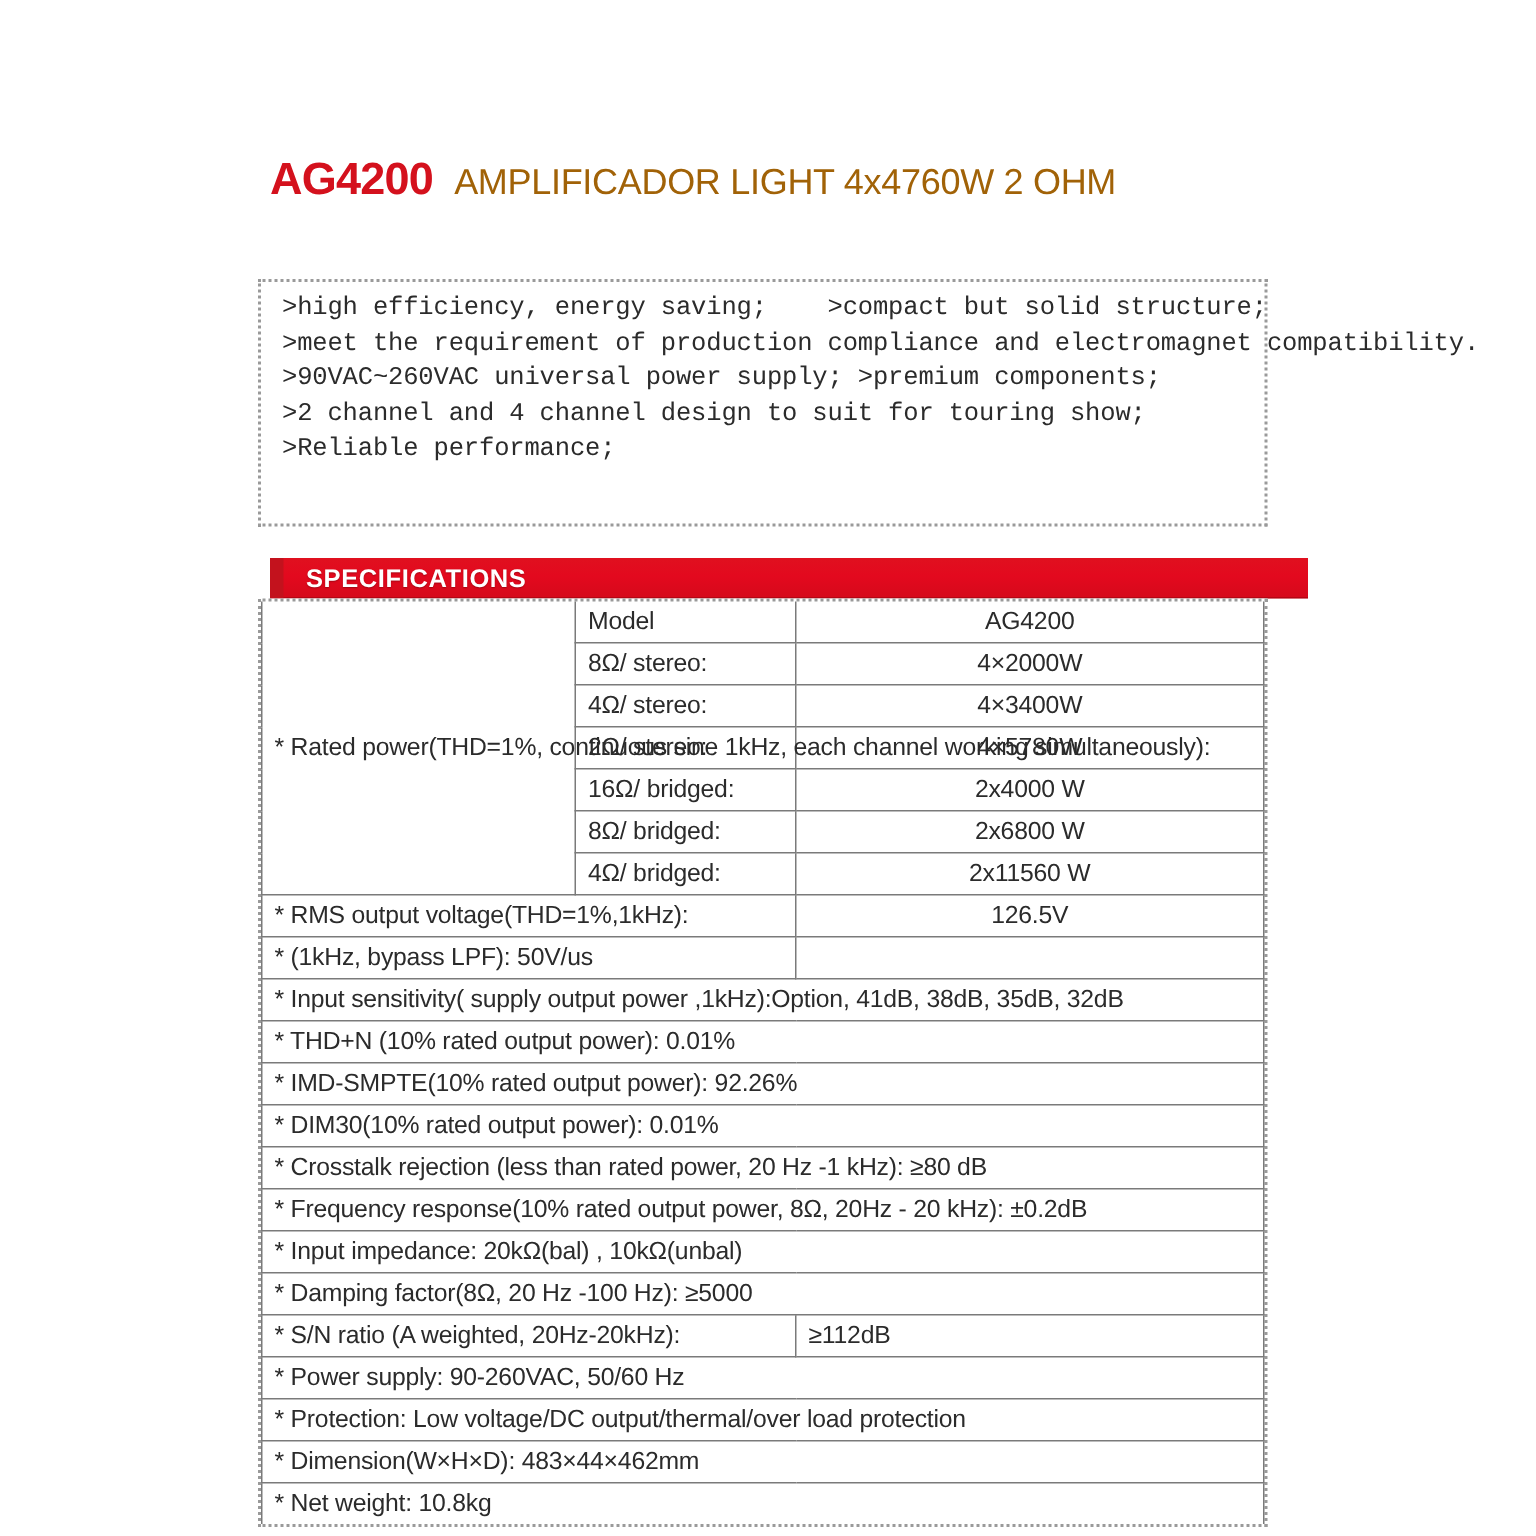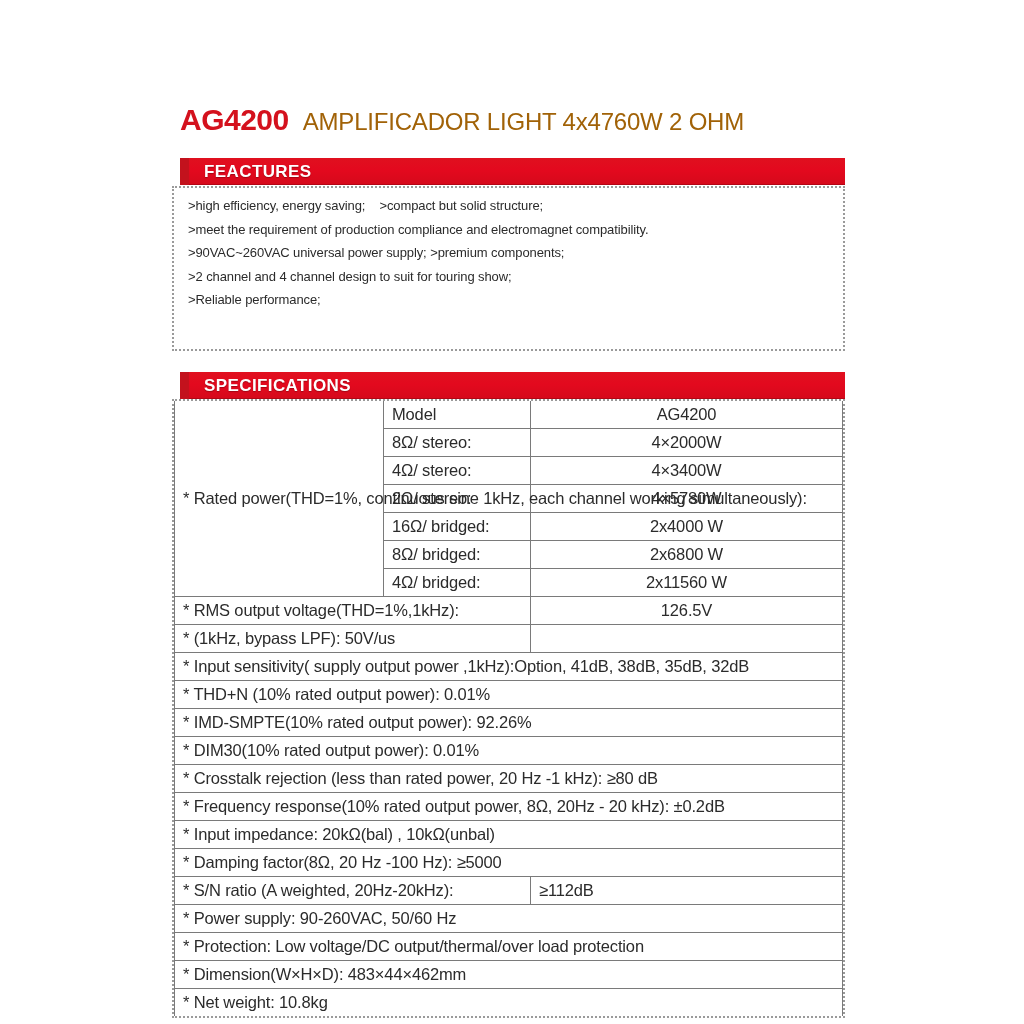--- a/index.html
+++ b/index.html
@@ -68,45 +68,46 @@
     transform: translateY(-50%);
     color: #ffffff;
     font-size: 17px;
     font-weight: bold;
     letter-spacing: 0.4px;
     text-shadow: 0 1px 1px rgba(90,0,8,0.45);
     white-space: nowrap;
   }
 
   #bar-features { left: 180px; top: 158px; width: 665px; }
-  #bar-specs    { left: 180px; top: 372px; width: 665px; }
+  #bar-specs    { left: 180px; top: 372px; width: 665px; padding-left: 27px; }
 
   
   .features-box {
     position: absolute;
     left: 172px;
     top: 186px;
     width: 673px;
     height: 165px;
     border: 2px dotted #9a9a9a;
     box-sizing: border-box;
     background: #ffffff;
   }
   .features-list {
     position: absolute;
     left: 14px;
     top: 6px;
     right: 6px;
   }
   .feature-line {
-    font-size: 13px;
+    font-size: 17px;
     line-height: 23.5px;
     color: #2b2b2b;
     white-space: pre;
     letter-spacing: -0.1px;
+    font-family: Liberation Mono, monospace;
   }
 
   
   .spec-box {
     position: absolute;
     left: 172px;
     top: 399px;
     width: 673px;
     border: 2px dotted #9a9a9a;
     box-sizing: border-box;
@@ -152,23 +153,20 @@
 </head>
 <body>
 
 <div class="sheet">
 
   <div class="title-row">
     <span class="title-model">AG4200</span>
     <span class="title-desc">AMPLIFICADOR LIGHT 4x4760W 2 OHM</span>
   </div>
 
-  <div class="bar" id="bar-features">
-    <span class="bar-label">FEACTURES</span>
-  </div>
 
   <div class="features-box">
     <div class="features-list">
       <div class="feature-line">&gt;high efficiency, energy saving;    &gt;compact but solid structure;</div>
       <div class="feature-line">&gt;meet the requirement of production compliance and electromagnet compatibility.</div>
       <div class="feature-line">&gt;90VAC~260VAC universal power supply; &gt;premium components;</div>
       <div class="feature-line">&gt;2 channel and 4 channel design to suit for touring show;</div>
       <div class="feature-line">&gt;Reliable performance;</div>
     </div>
   </div>

